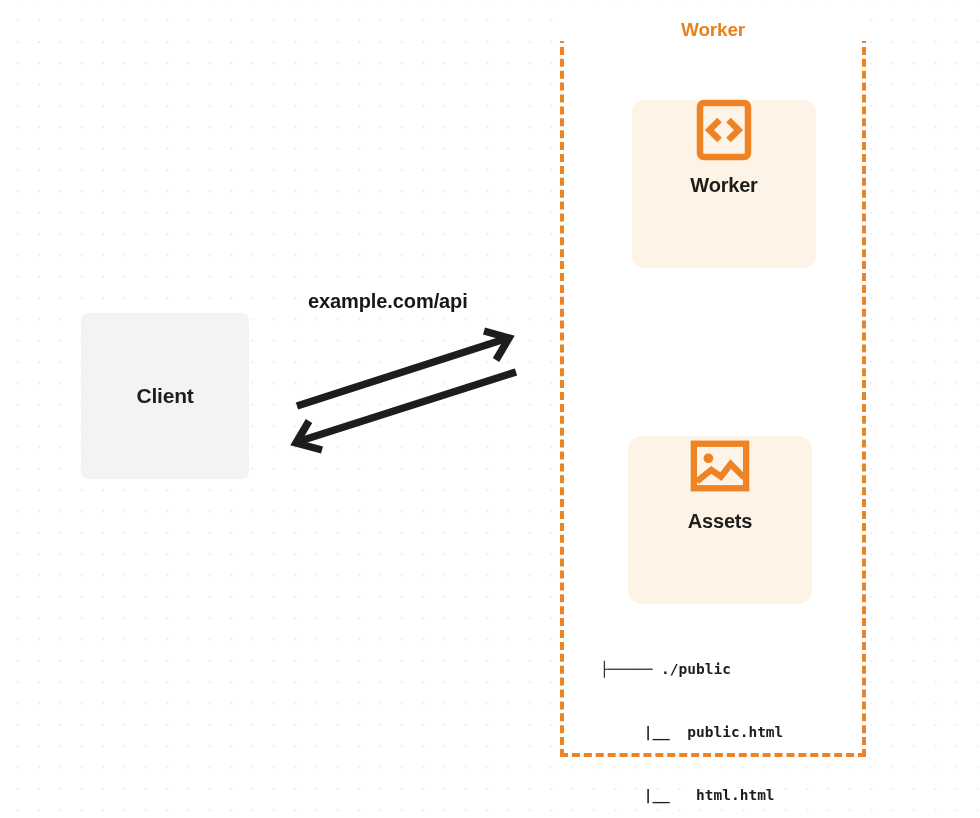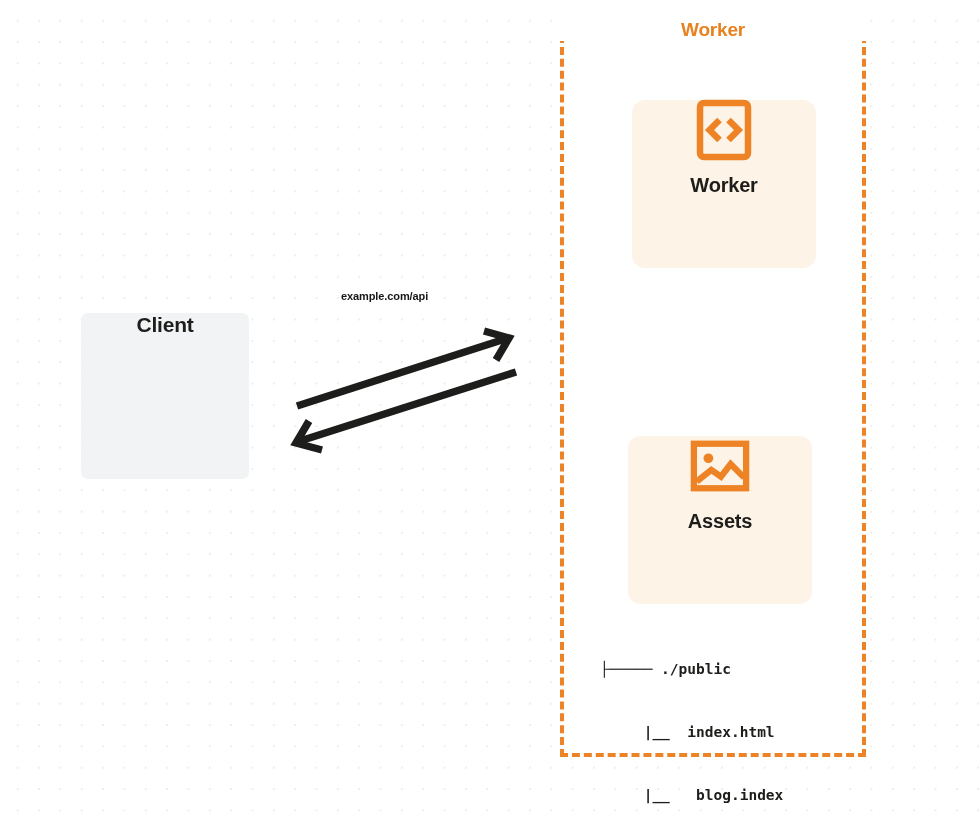--- a/index.html
+++ b/index.html
@@ -27,21 +27,21 @@
   
   #client-node {
     position: absolute;
     left: 81px;
     top: 313px;
     width: 168px;
     height: 166px;
     background: #f2f3f4;
     border-radius: 7px;
     display: flex;
-    align-items: flex-start;
+    align-items: center;
     justify-content: center;
   }
   #client-node .node-label {
     font-size: 21px;
     font-weight: bold;
     color: #1d1d1b;
     letter-spacing: -0.2px;
   }
 
   
@@ -52,26 +52,25 @@
     width: 980px;
     height: 818px;
     pointer-events: none;
   }
 
   
   #request-label {
     position: absolute;
     left: 308px;
     top: 290px;
-    font-size: 11px;
+    font-size: 20px;
     font-weight: bold;
     color: #17171a;
     letter-spacing: -0.1px;
     white-space: nowrap;
-    margin-left: 33px;
   }
 
   
   #project-container {
     position: absolute;
     left: 560px;
     top: 35px;
     width: 306px;
     height: 722px;
     background: #ffffff;
@@ -187,18 +186,18 @@
         <rect x="4" y="5" width="54" height="46" stroke="#ee8325" stroke-width="6.5" fill="none"></rect>
         <circle cx="19" cy="20" r="5" fill="#ee8325"></circle>
         <polyline points="7,44 22,32 32,39 42,26 56,40" stroke="#ee8325" stroke-width="6.5" fill="none" stroke-linecap="butt" stroke-linejoin="miter"></polyline>
       </svg>
     </div>
     <div class="card-label">Assets</div>
   </div>
 
   <div id="file-tree">
     <span class="tree-row">├───── ./public</span>
-    <span class="tree-row">     |__  index.html</span>
-    <span class="tree-row">     |__   blog.index</span>
+    <span class="tree-row">     |__  public.html</span>
+    <span class="tree-row">     |__   html.html</span>
     
   </div>
 
 </div>
 
 </body></html>

